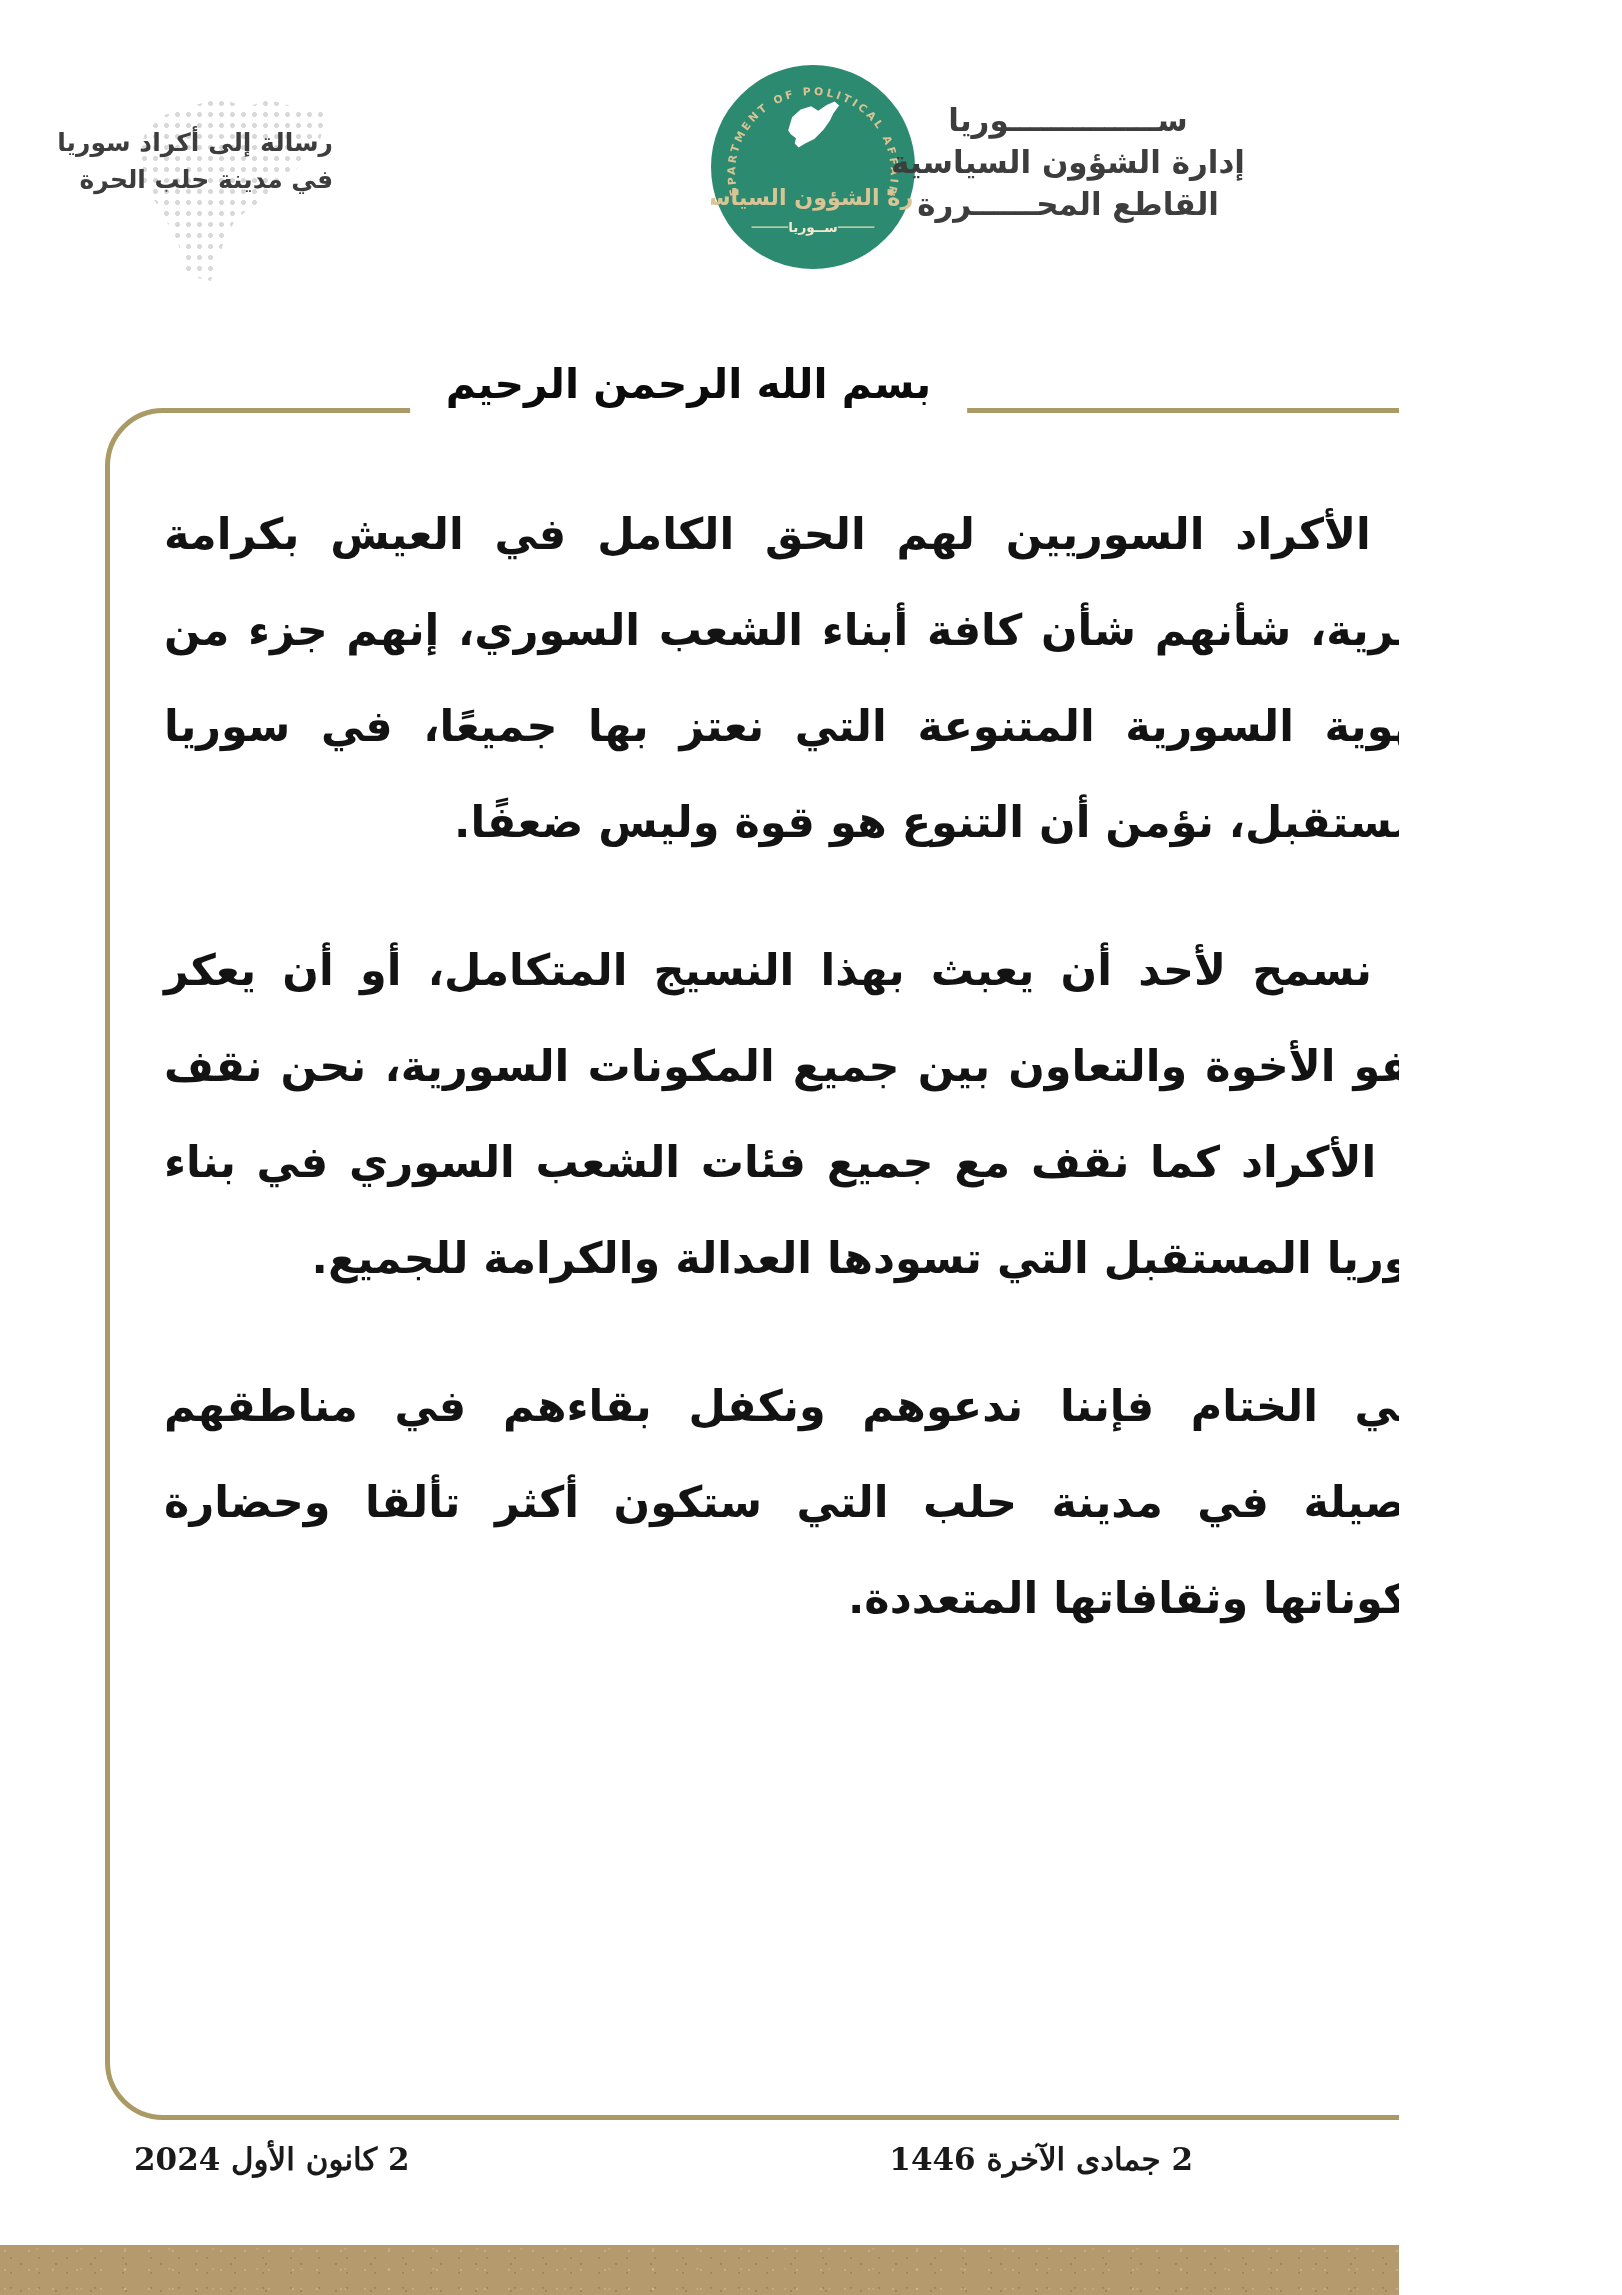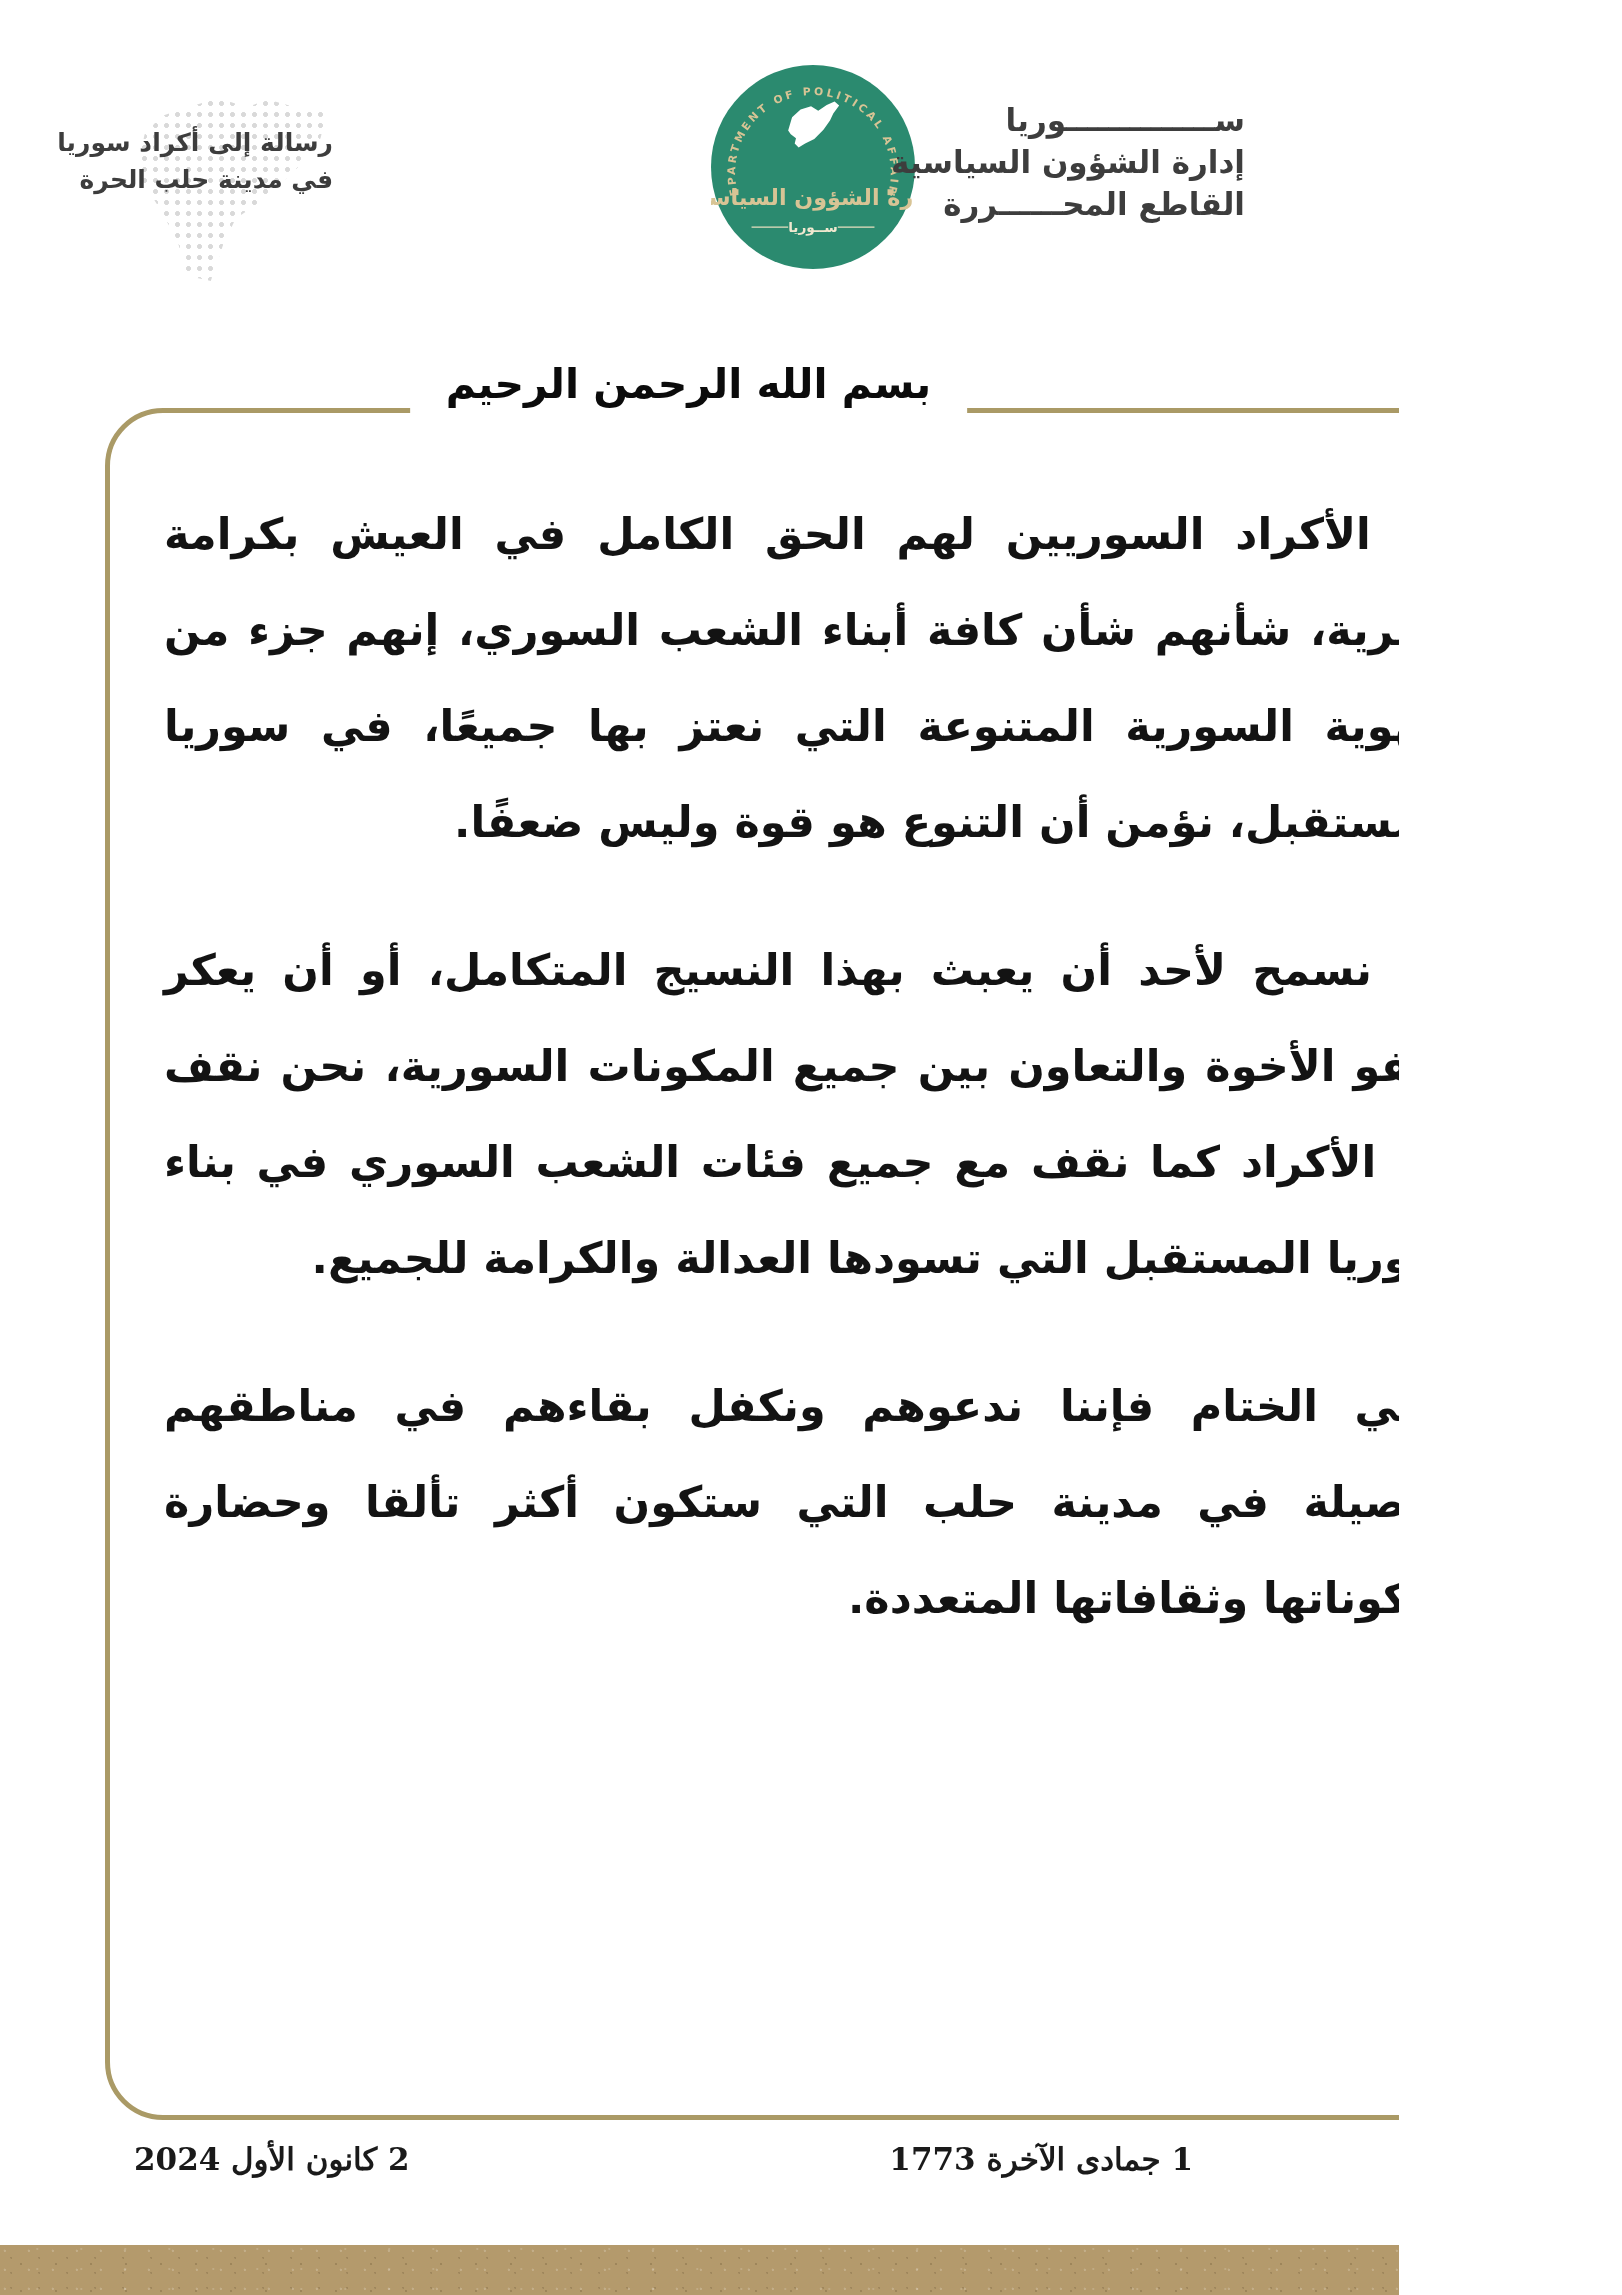--- a/index.html
+++ b/index.html
@@ -19,21 +19,21 @@
   .header-left {
     position:absolute; left:111px; top:124px; width:222px;
     text-align:center; color:#3d3d3d; font-weight:bold;
     font-size:25px; line-height:37px; direction:rtl;
   }
   .header-left div { white-space:nowrap; }
 
   
   .header-right {
     position:absolute; right:154px; top:99px;
-    text-align:right; color:#3d3d3d; font-weight:bold;
+    text-align:center; color:#3d3d3d; font-weight:bold;
     font-size:31px; line-height:42px; direction:rtl;
   }
   .header-right div { white-space:nowrap; }
 
   
   .logo { position:absolute; left:711px; top:65px; width:204px; height:204px; }
 
   
   .basmala {
     position:absolute; top:351px; left:50%; transform:translateX(-52%);
@@ -111,19 +111,19 @@
   <div class="basmala">بسم الله الرحمن الرحيم</div>
 
   <div class="main-box">
     <div class="body-text">
       <p>إن الأكراد السوريين لهم الحق الكامل في العيش بكرامة وحرية، شأنهم شأن كافة أبناء الشعب السوري، إنهم جزء من الهوية السورية المتنوعة التي نعتز بها جميعًا، في سوريا المستقبل، نؤمن أن التنوع هو قوة وليس ضعفًا.</p>
       <p>لن نسمح لأحد أن يعبث بهذا النسيج المتكامل، أو أن يعكر صفو الأخوة والتعاون بين جميع المكونات السورية، نحن نقف مع الأكراد كما نقف مع جميع فئات الشعب السوري في بناء سوريا المستقبل التي تسودها العدالة والكرامة للجميع.</p>
       <p>وفي الختام فإننا ندعوهم ونكفل بقاءهم في مناطقهم الأصيلة في مدينة حلب التي ستكون أكثر تألقا وحضارة بمكوناتها وثقافاتها المتعددة.</p>
     </div>
   </div>
 
-  <div class="date date-hijri">1 جمادى الآخرة 1773</div>
+  <div class="date date-hijri">2 جمادى الآخرة 1446</div>
   <div class="date date-greg">2 كانون الأول 2024</div>
 
   <div class="bottom-strip"></div>
 
 </div>
 
 
 </body></html>

